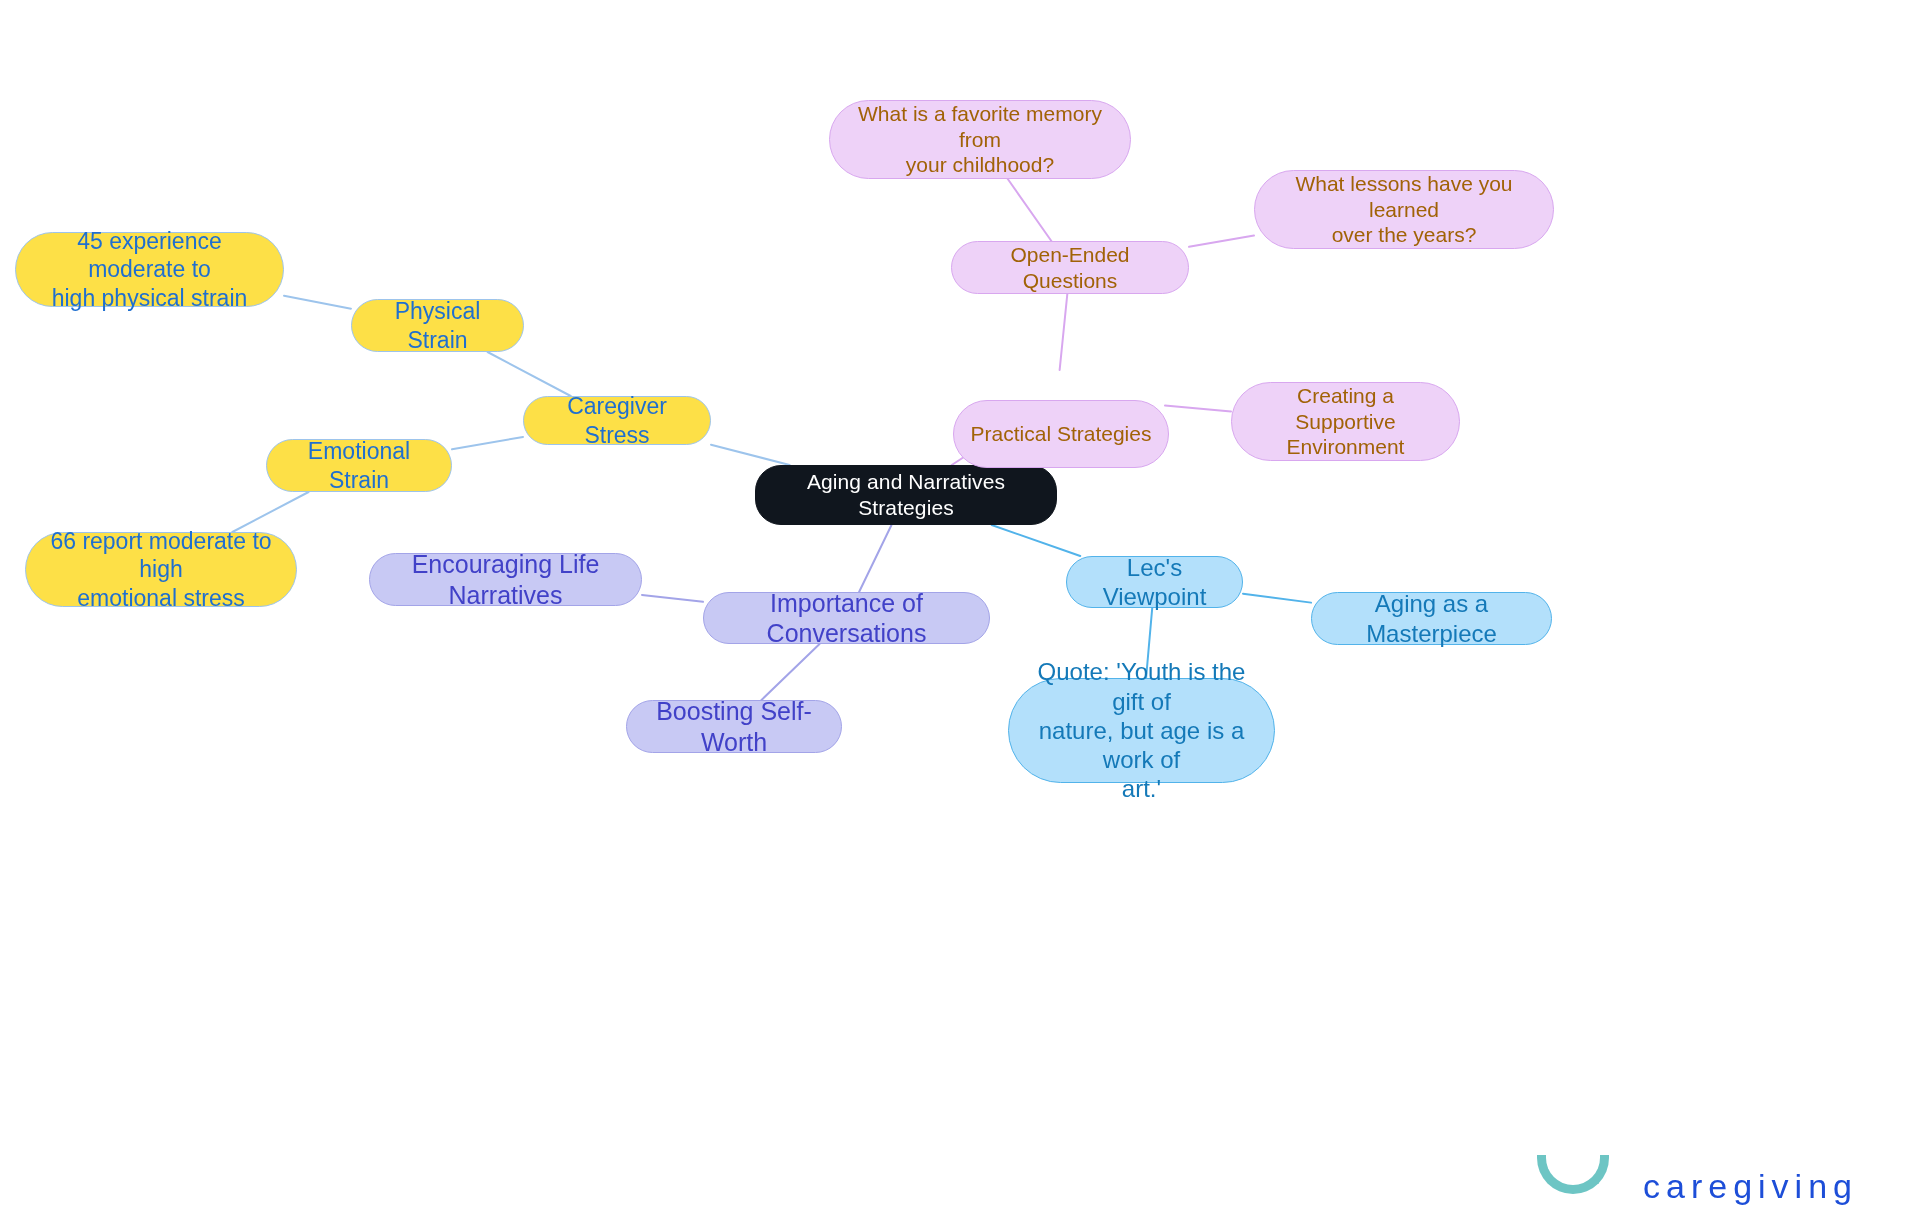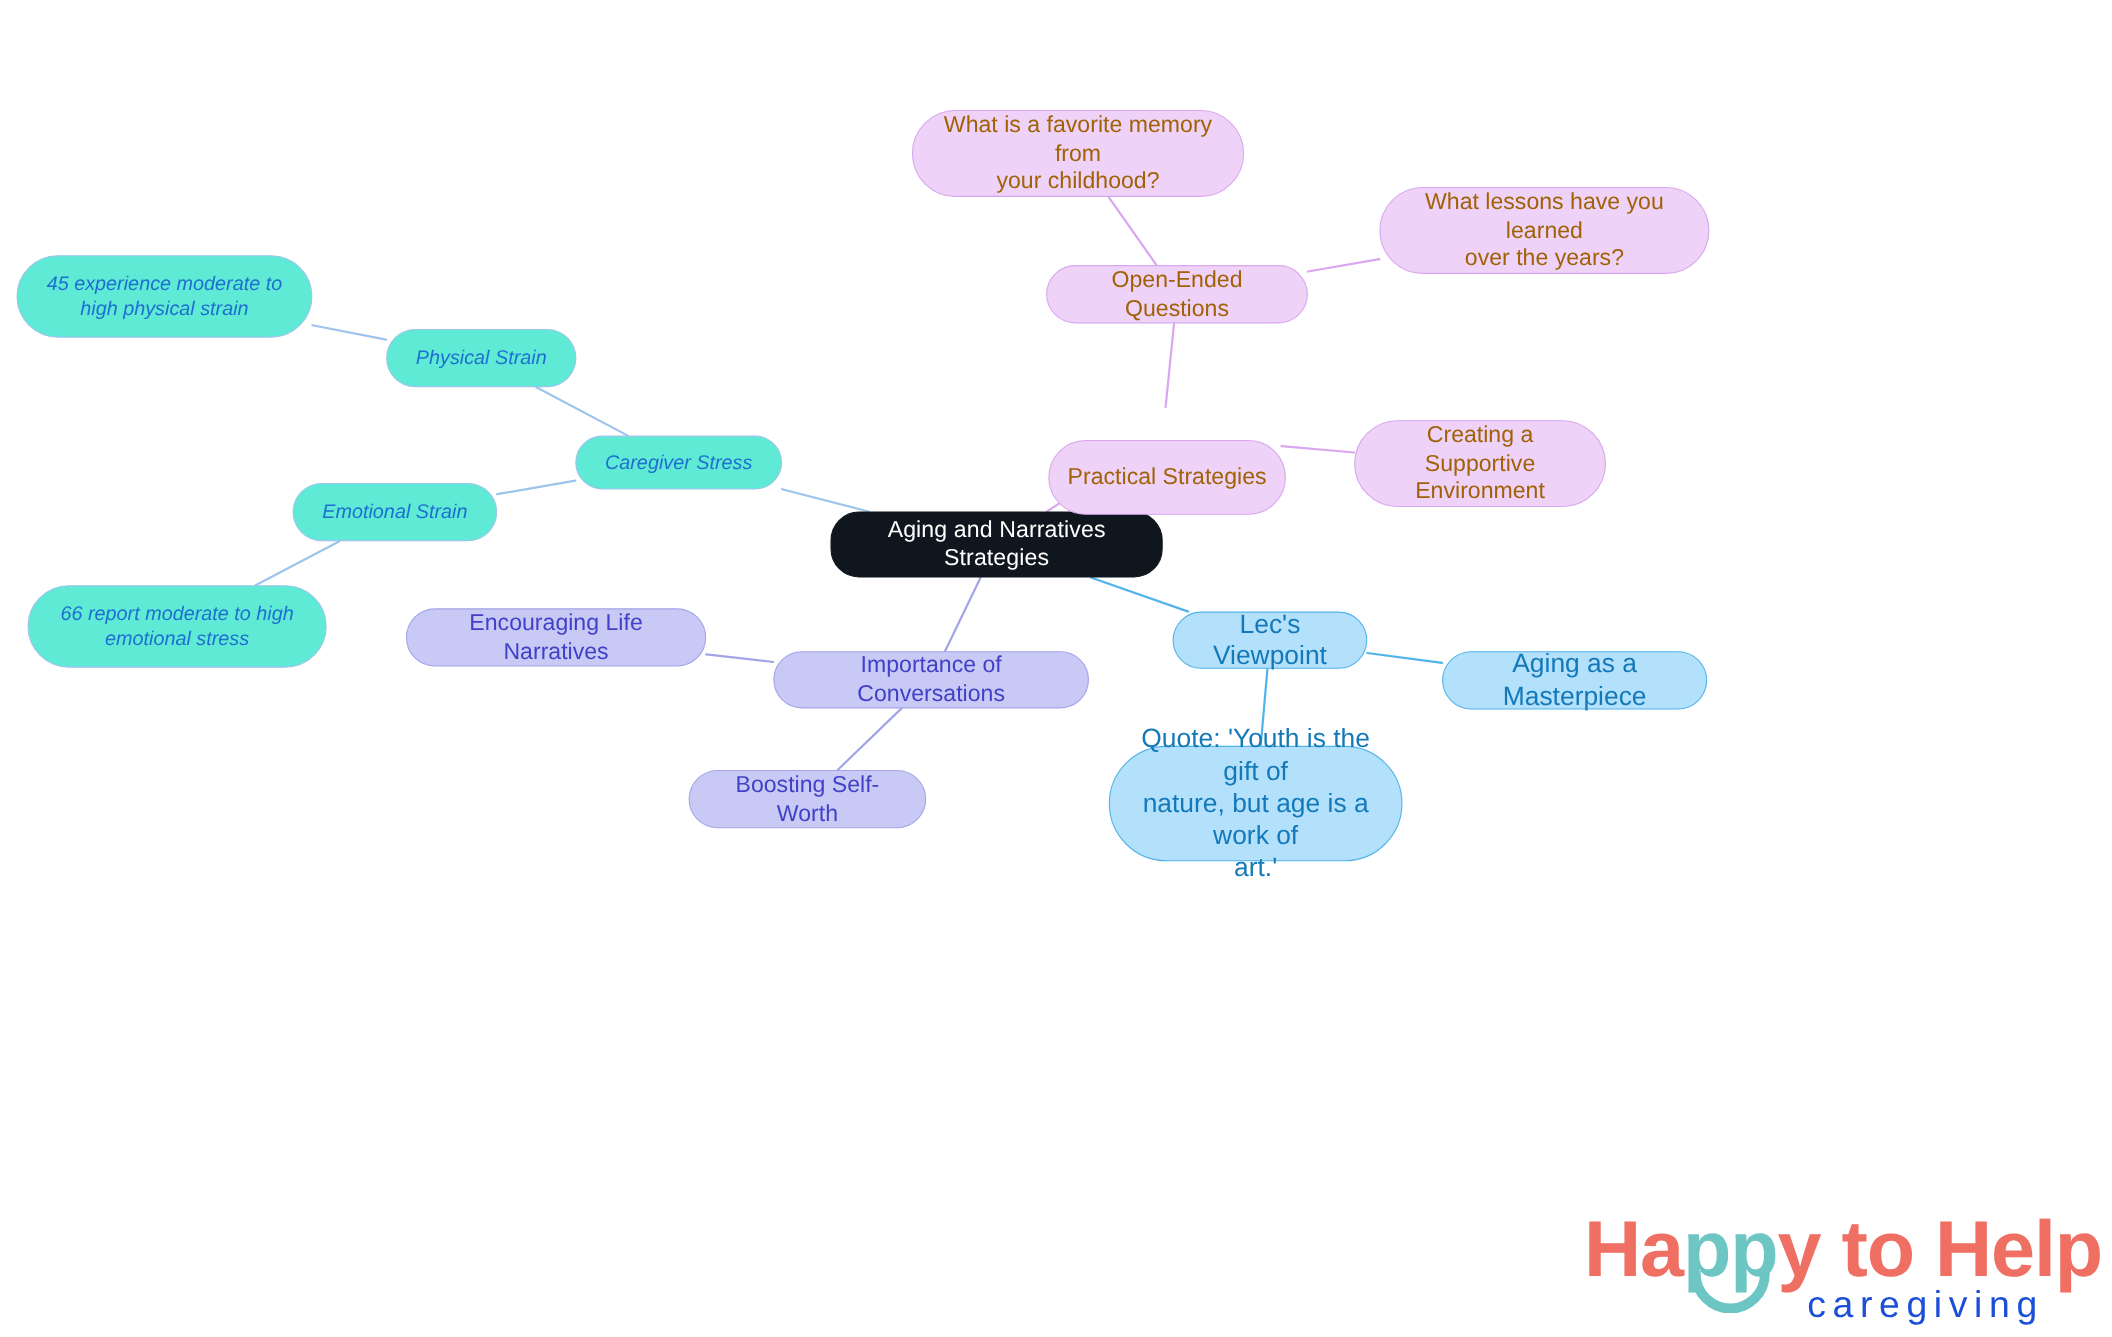--- a/index.html
+++ b/index.html
@@ -52,25 +52,24 @@
     background: #10161e;
     border-color: #10161e;
     color: #ffffff;
     font-size: 21px;
     letter-spacing: 0.1px;
     border-radius: 26px;
   }
 
   
   .n-blue {
-    background: #5eead4;
+    background: #fde047;
     border-color: #9dc4ec;
     color: #1f6fd0;
-    font-size: 18px;
-    font-style: italic;
+    font-size: 23px;
   }
 
   
   .n-sky {
     background: #b3e0fb;
     border-color: #52b3ea;
     color: #1479b8;
     font-size: 24px;
   }
 
@@ -80,21 +79,21 @@
     border-color: #d8a7ef;
     color: #a16207;
     font-size: 21px;
   }
 
   
   .n-peri {
     background: #c8c9f4;
     border-color: #a3a4e8;
     color: #4141c8;
-    font-size: 21px;
+    font-size: 25px;
   }
 
   
   #logo {
     position: absolute;
     left: 1440px;
     top: 1095px;
     width: 420px;
     height: 105px;
   }
@@ -174,17 +173,16 @@
       <div class="node n-peri" style="left: 369px; top: 553px; width: 273px; height: 53px;">Encouraging Life Narratives</div>
       <div class="node n-peri" style="left: 626px; top: 700px; width: 216px; height: 53px;">Boosting Self-Worth</div>
       <div class="node n-sky" style="left: 1066px; top: 556px; width: 177px; height: 52px;">Lec's Viewpoint</div>
       <div class="node n-sky" style="left: 1311px; top: 592px; width: 241px; height: 53px;">Aging as a Masterpiece</div>
       <div class="node n-sky" style="left: 1008px; top: 678px; width: 267px; height: 105px;">Quote: 'Youth is the gift of
 nature, but age is a work of
 art.'</div>
     </div>
 
   <div id="logo">
-    <div class="logo-main"><span>Ha</span><span class="logo-pp">pp</span><span>y to Help</span></div>
     <div class="logo-smile"></div>
     <div class="logo-sub">caregiving</div>
   </div>
 </div>
 
 </body></html>

